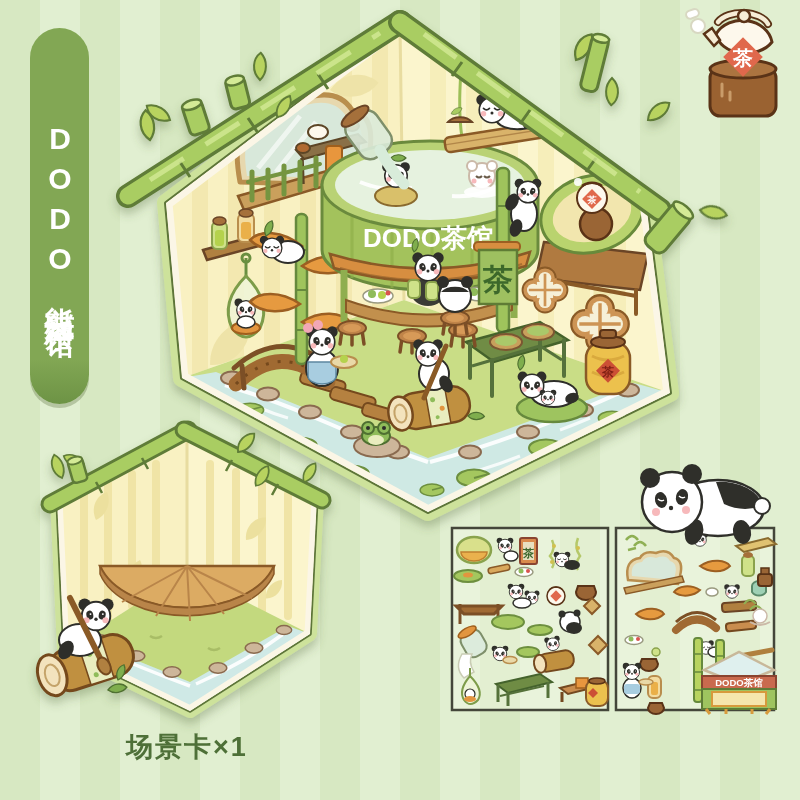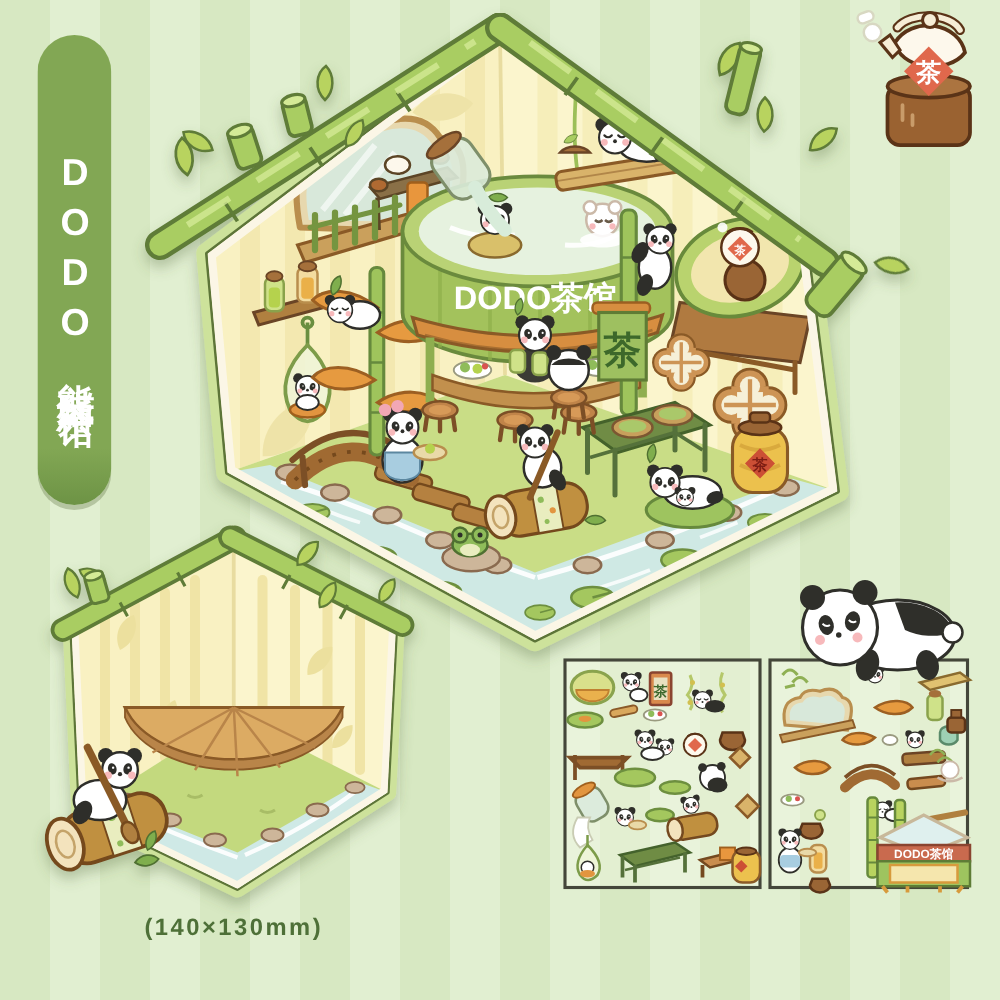--- a/index.html
+++ b/index.html
@@ -700,16 +700,16 @@
     <rect x="729" y="43" width="28" height="28" fill="#e0684c" transform="rotate(45 743 57)"></rect>
     <text x="743" y="65" font-size="20" font-weight="bold" fill="#ffffff" text-anchor="middle">茶</text>
   </g>
 </svg>
 
 <div class="title-pill">
   <span>DODO熊猫茶馆</span>
 </div>
 
 <div class="pack-label lbl-left">
-  <div class="small">(140×130mm)</div>
+  <div class="big">场景卡×1</div>
 </div>
 
 </div>
 
 </body></html>

